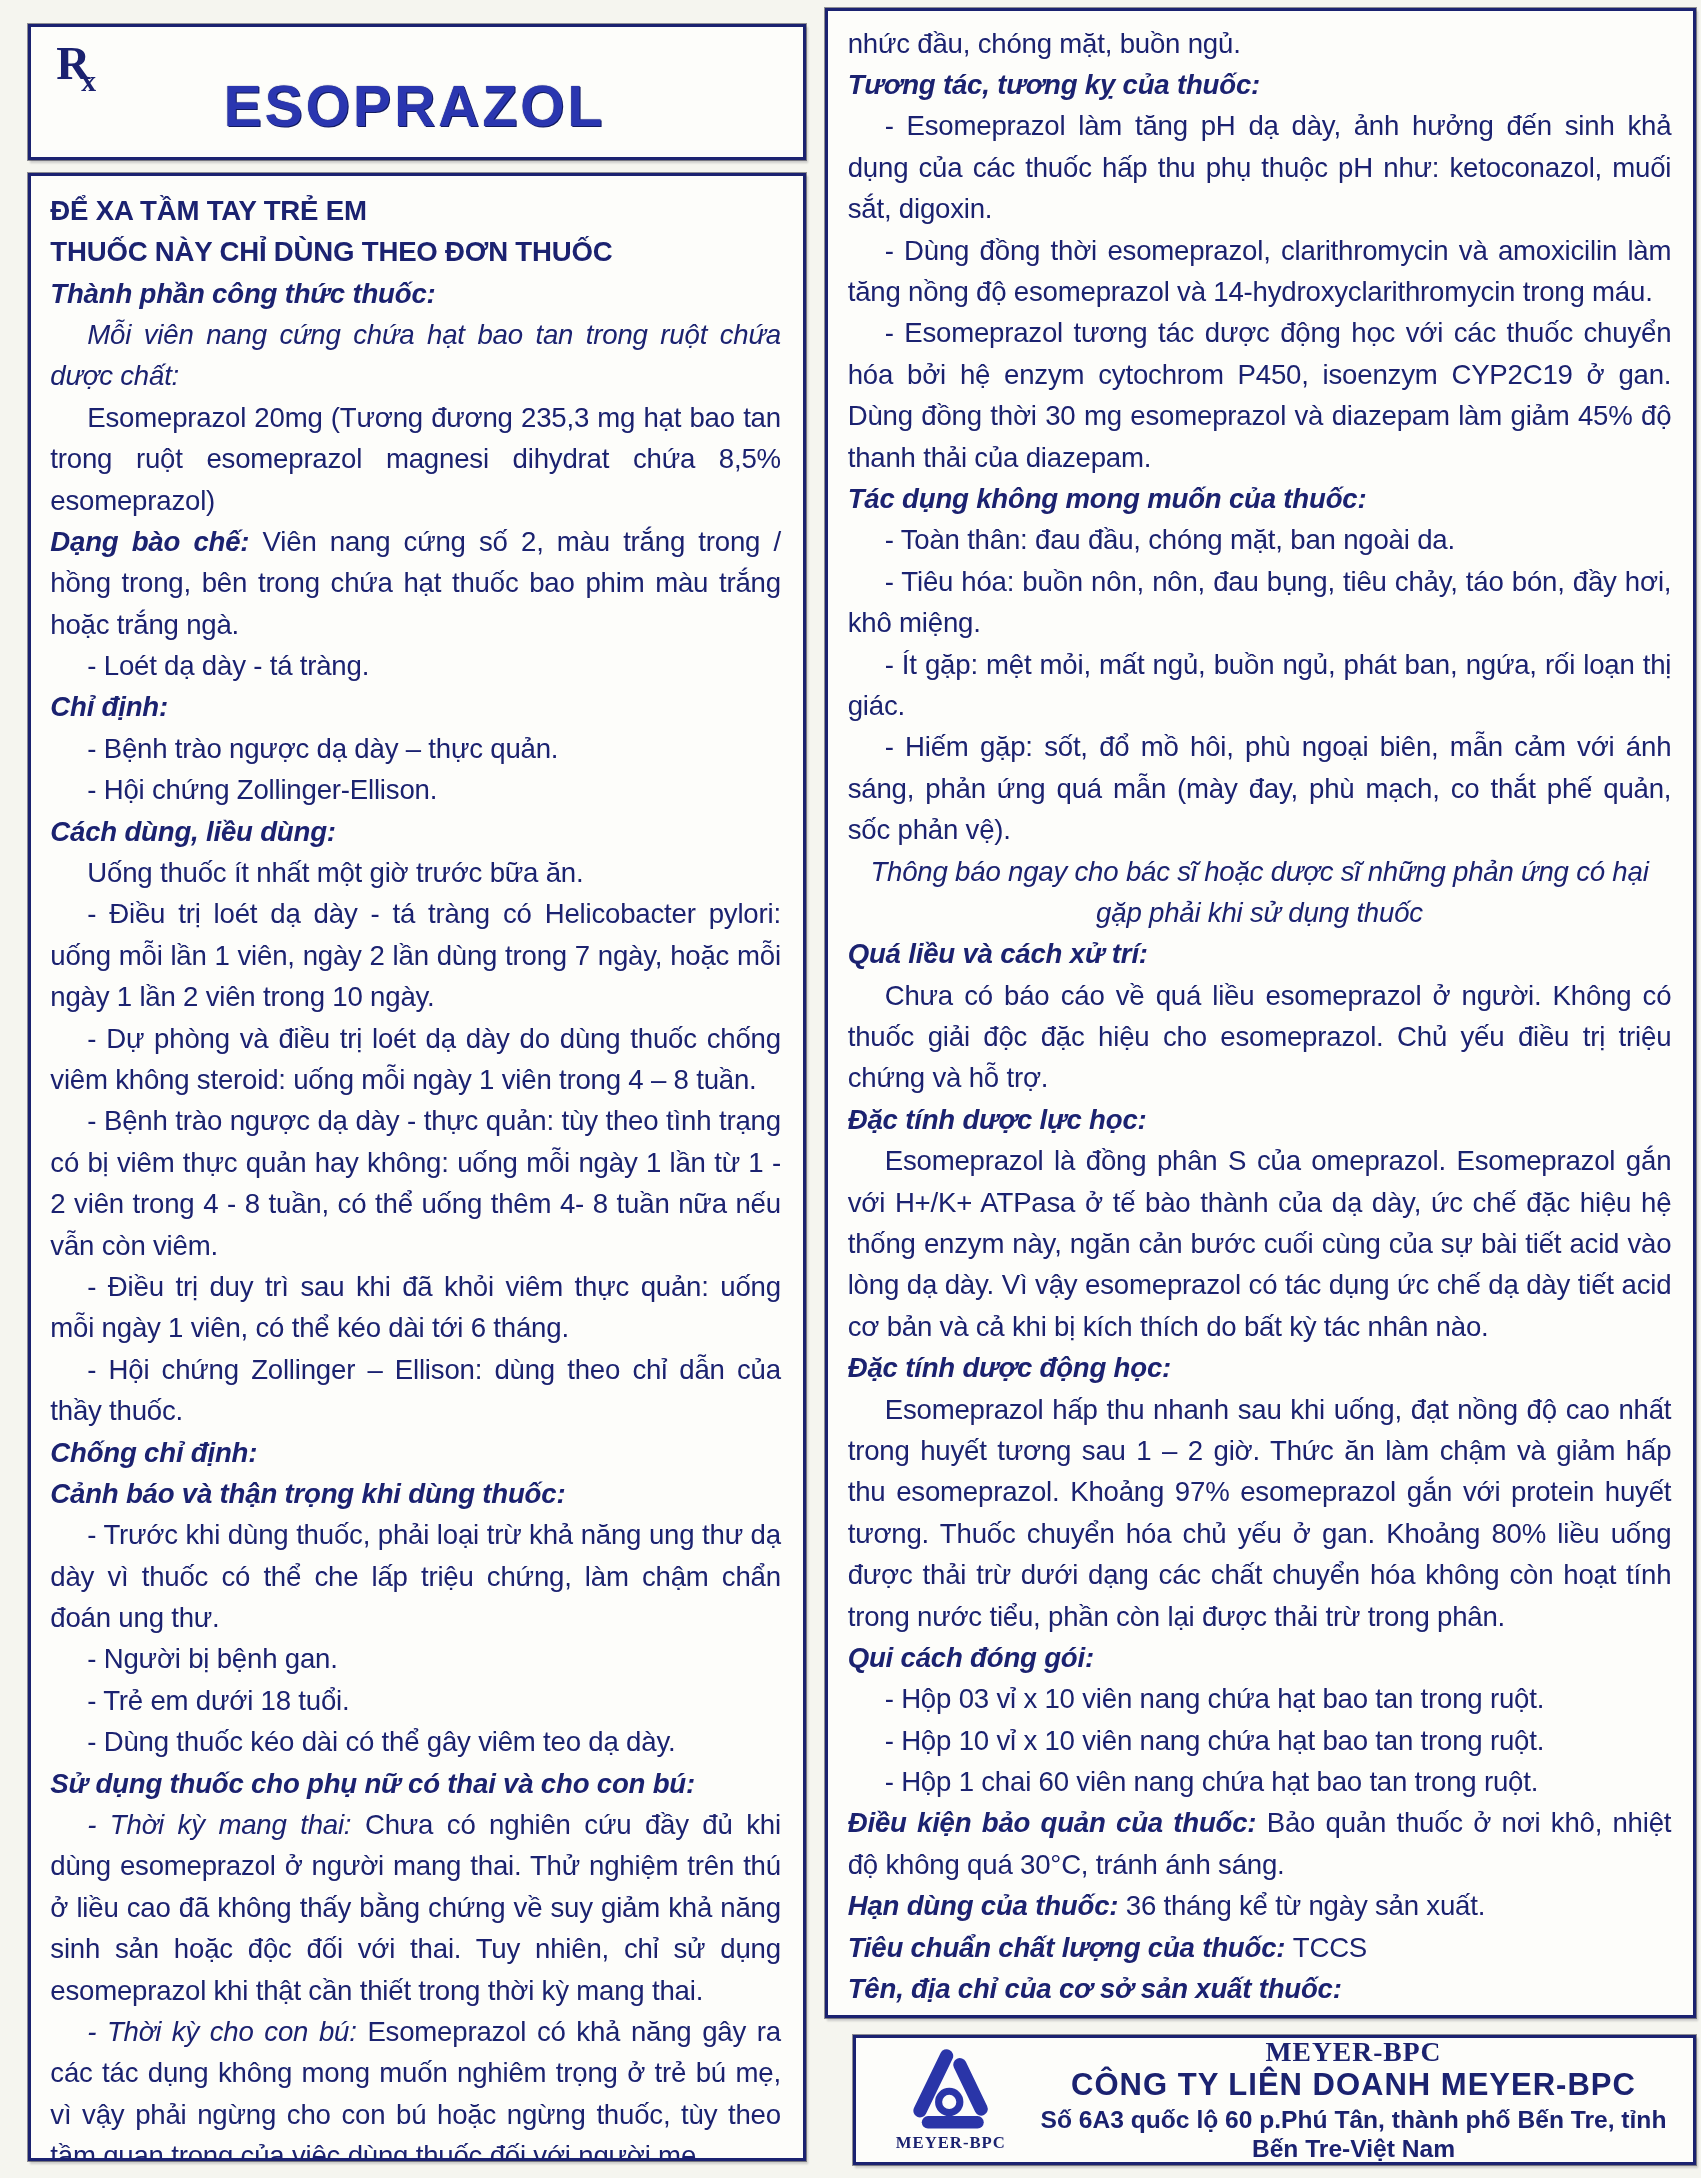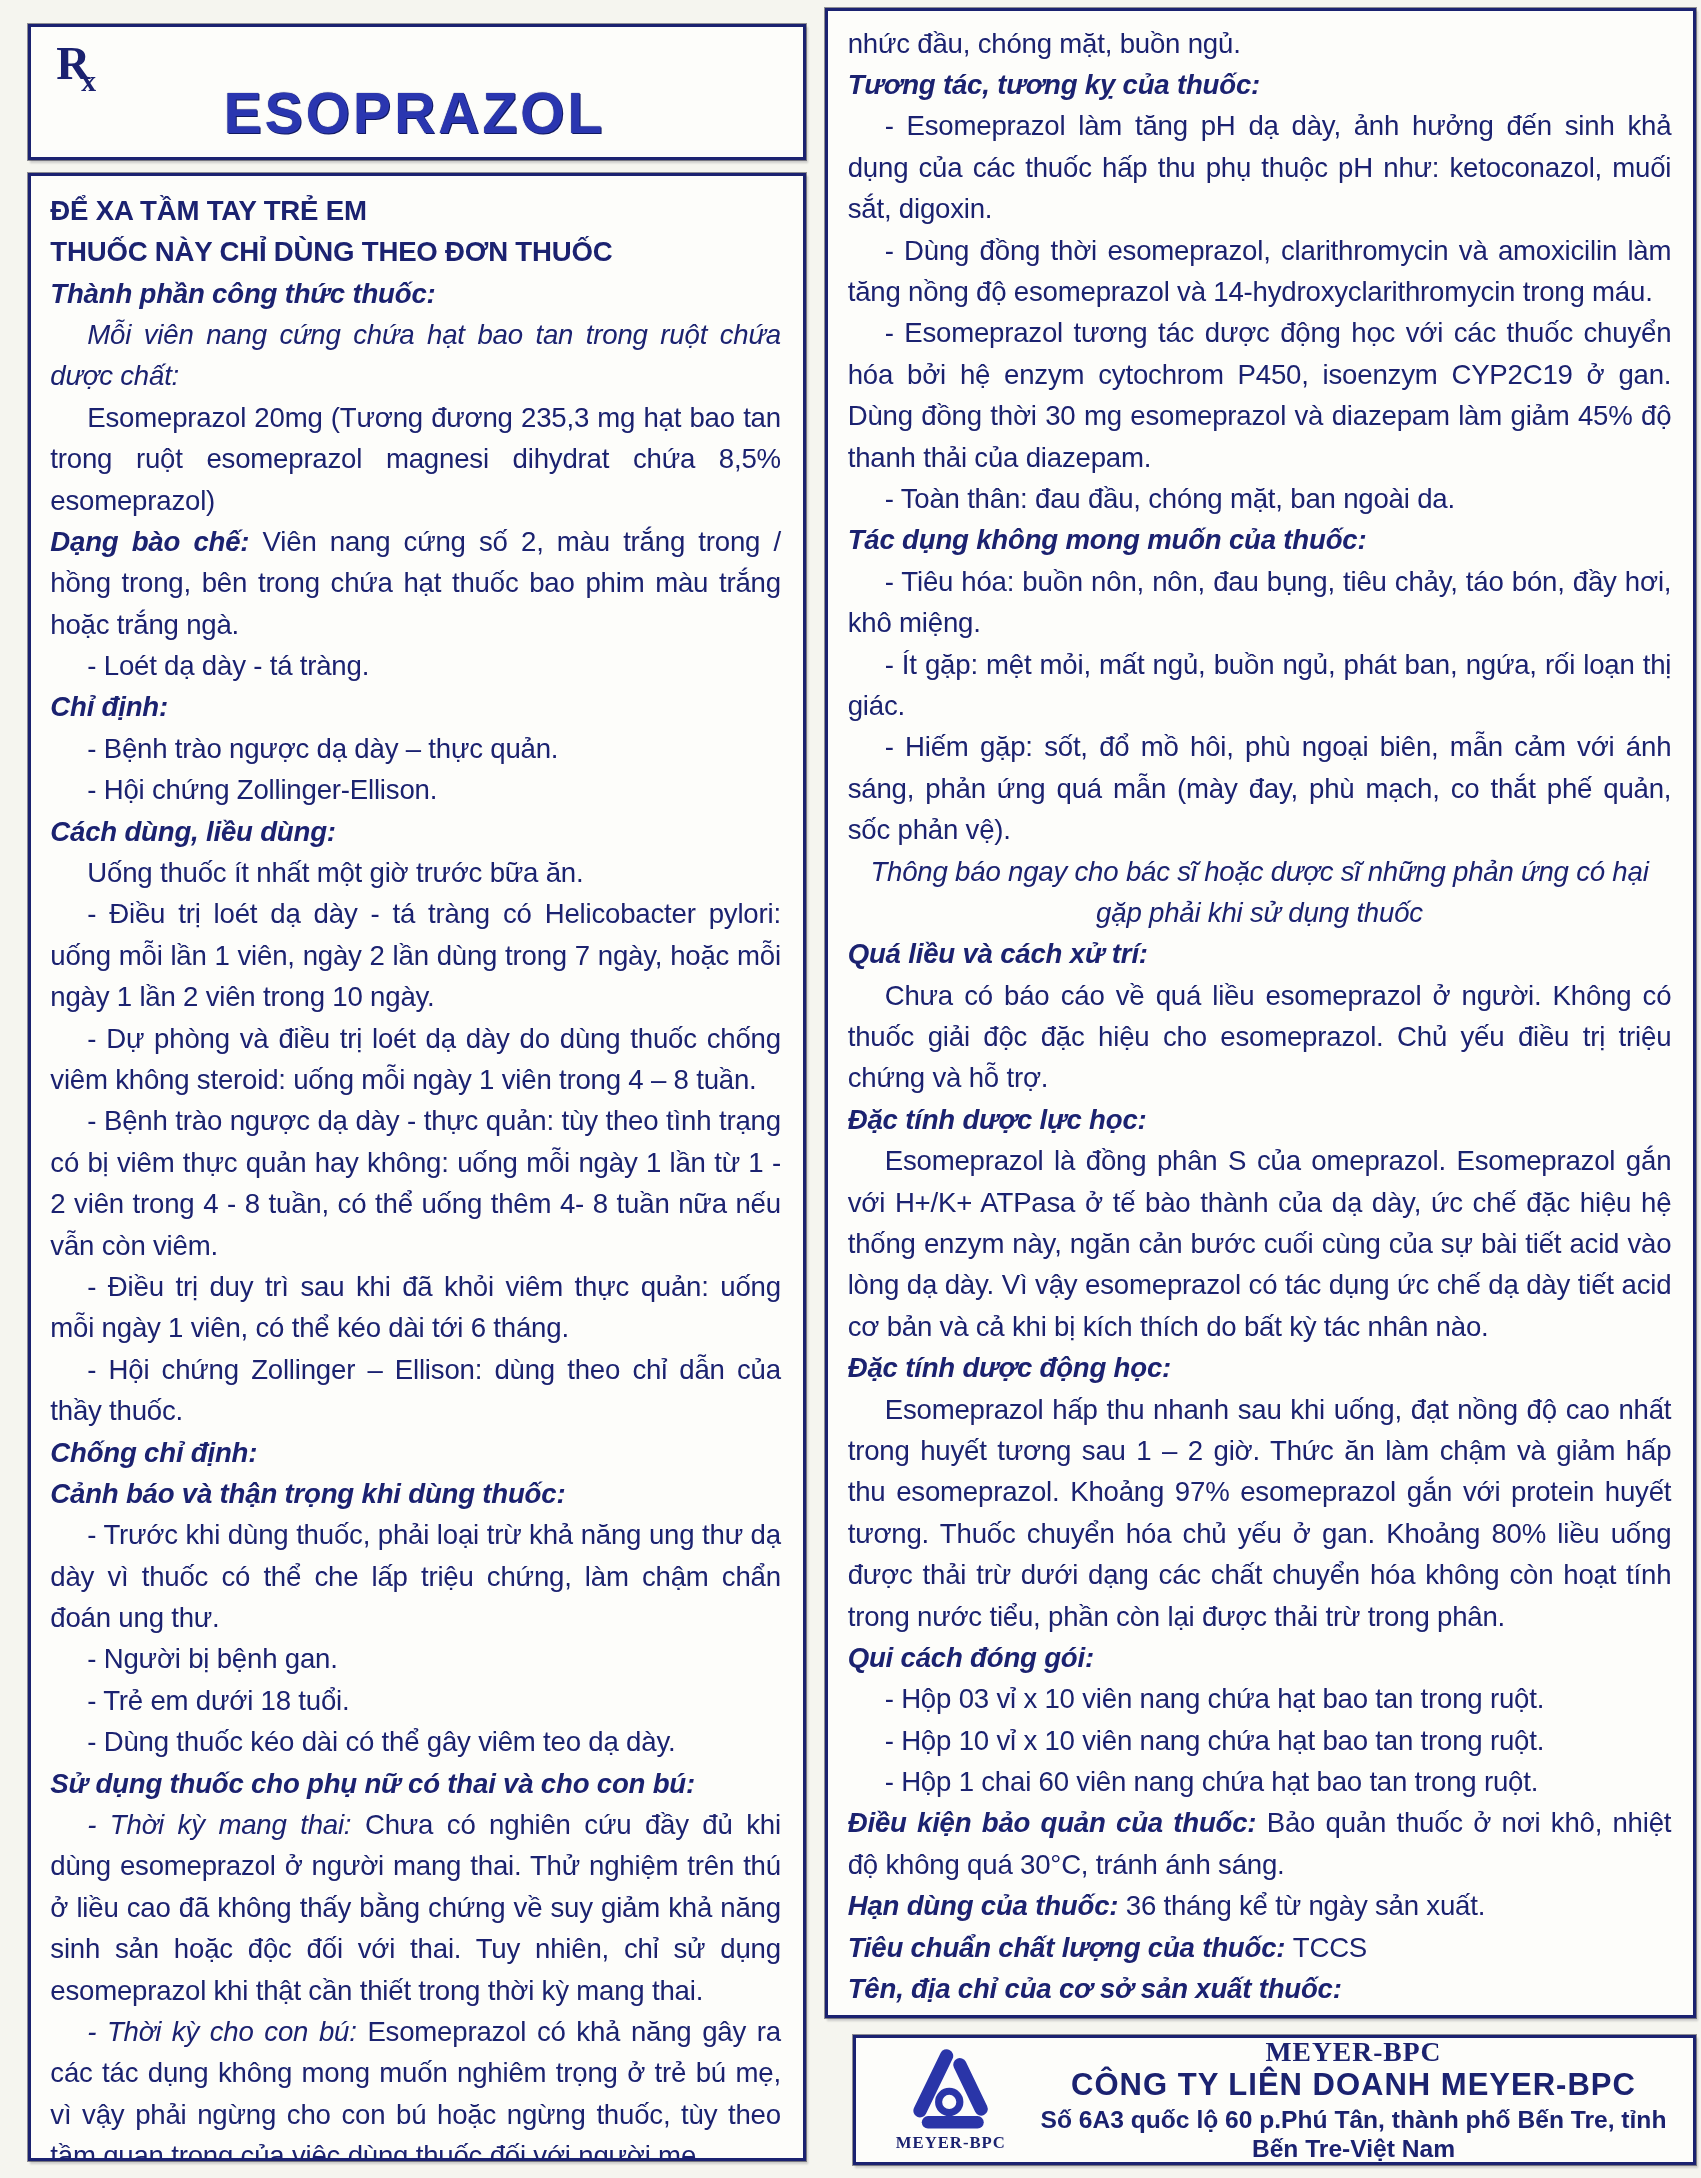--- a/index.html
+++ b/index.html
@@ -16,21 +16,21 @@
   }
   
   .box-title{left:27.6px;top:23.6px;width:778px;height:136px;}
   .rx{
     position:absolute;left:25.6px;top:13.8px;
     font-family:"Liberation Serif","DejaVu Serif",serif;
     font-weight:bold;font-size:47px;line-height:1;
   }
   .rx sub{font-size:29.6px;margin-left:-8.9px;vertical-align:-11.8px;}
   .page-title{
-    position:absolute;left:0;right:4px;top:37px;margin:16px;
+    position:absolute;left:0;right:4px;top:37px;margin:9px;
     text-align:center;
     font-size:57px;font-weight:800;letter-spacing:3px;
     color:var(--title_blue,#2836b4);
     text-shadow:0 0 1px #121a5e, 1px 1px 0 #121a5e;
   }
   
   .box-left{left:27.6px;top:173px;width:778px;height:1988px;padding:13.8px 21.7px 9.9px 19.7px;overflow:hidden;}
   .box-right{left:825px;top:7.9px;width:871px;height:2010px;padding:11.8px 21.7px 9.9px 19.7px;overflow:hidden;}
   .col p{margin:0;font-size:27.6px;line-height:1.5;letter-spacing:-0.2px;}
   .b-p{text-align:justify;}
@@ -226,29 +226,29 @@
       <p class="block b-p indent">
     
     
     <span>- Dùng đồng thời esomeprazol, clarithromycin và amoxicilin làm tăng nồng độ esomeprazol và 14-hydroxyclarithromycin trong máu.</span>
   </p>
       <p class="block b-p indent">
     
     
     <span>- Esomeprazol tương tác dược động học với các thuốc chuyển hóa bởi hệ enzym cytochrom P450, isoenzym CYP2C19 ở gan. Dùng đồng thời 30 mg esomeprazol và diazepam làm giảm 45% độ thanh thải của diazepam.</span>
   </p>
+      <p class="block b-h">
+    
+    
+    <span>Tác dụng không mong muốn của thuốc:</span>
+  </p>
       <p class="block b-p indent">
     
     
     <span>- Toàn thân: đau đầu, chóng mặt, ban ngoài da.</span>
-  </p>
-      <p class="block b-h">
-    
-    
-    <span>Tác dụng không mong muốn của thuốc:</span>
   </p>
       <p class="block b-p indent">
     
     
     <span>- Tiêu hóa: buồn nôn, nôn, đau bụng, tiêu chảy, táo bón, đầy hơi, khô miệng.</span>
   </p>
       <p class="block b-p indent">
     
     
     <span>- Ít gặp: mệt mỏi, mất ngủ, buồn ngủ, phát ban, ngứa, rối loạn thị giác.</span>

